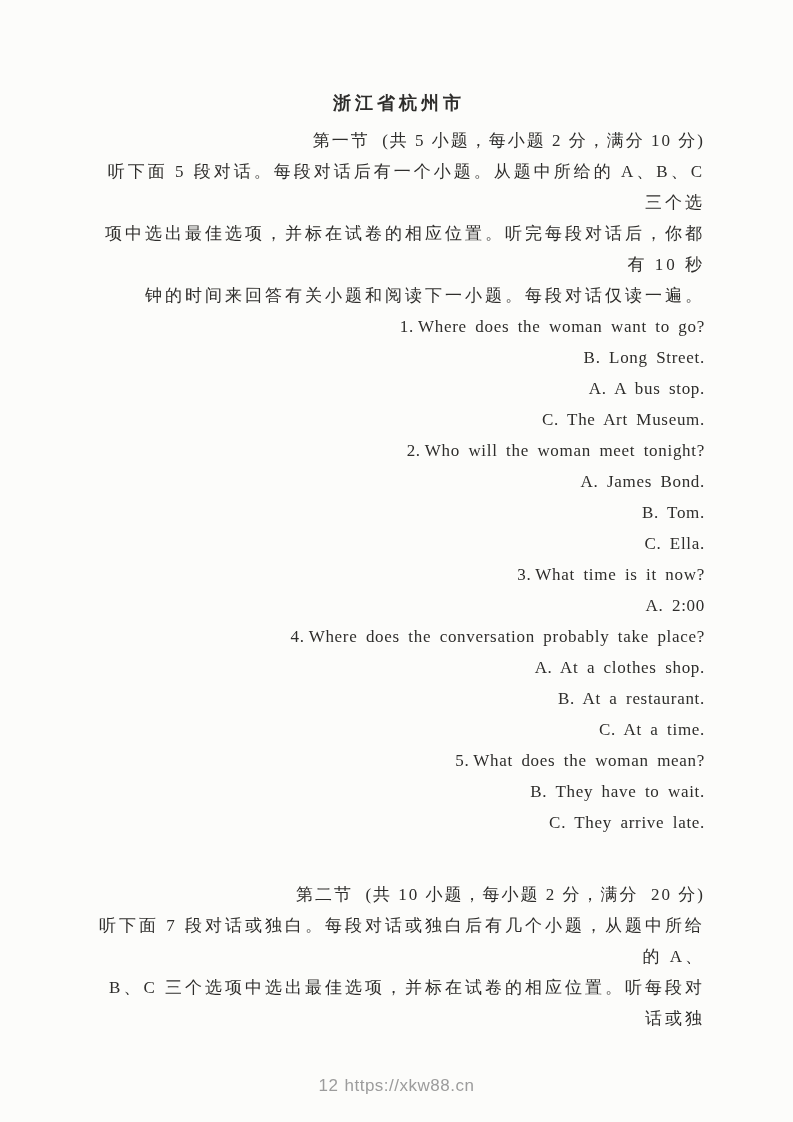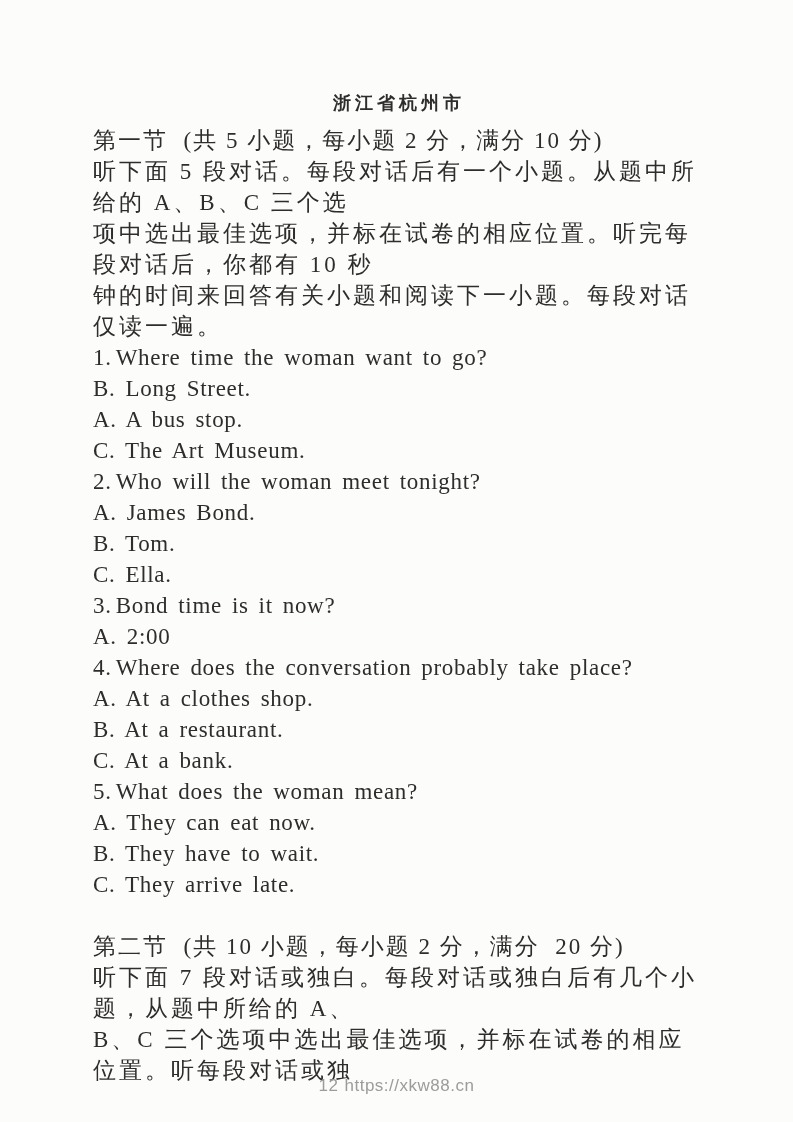--- a/index.html
+++ b/index.html
@@ -17,37 +17,38 @@
   .title {
     margin: 0 0 6px 0;
     font-size: 18px;
     line-height: 31px;
     font-weight: 700;
     text-align: center;
     letter-spacing: 4px;
   }
   .line {
     margin: 0;
-    font-size: 23px;
+    font-size: 17px;
     line-height: 31px;
+    text-align: right;
   }
   .heading {
     letter-spacing: 2px;
     white-space: pre-wrap;
   }
   .cn {
     letter-spacing: 3px;
     white-space: pre-wrap;
   }
   .en {
     letter-spacing: 0.7px;
     word-spacing: 3.5px;
   }
   .q-num { margin-right: 4px; }
-  .section-2 { margin-top: 31px; }
+  .section-2 { margin-top: 41px; }
   .footer {
     position: absolute;
     left: 0;
     right: 0;
     bottom: 26px;
     text-align: center;
     font-family: "Liberation Sans", "DejaVu Sans", sans-serif;
     font-size: 17px;
     color: #9c9c9c;
     letter-spacing: 0.5px;
@@ -61,40 +62,39 @@
 
   <h1 class="title">浙江省杭州市</h1>
 
   <section>
     <p class="line heading">第一节  (共 5 小题，每小题 2 分，满分 10 分)</p>
 
     <p class="line cn">听下面 5 段对话。每段对话后有一个小题。从题中所给的 A、B、C 三个选</p>
     <p class="line cn">项中选出最佳选项，并标在试卷的相应位置。听完每段对话后，你都有 10 秒</p>
     <p class="line cn">钟的时间来回答有关小题和阅读下一小题。每段对话仅读一遍。</p>
 
-    <p class="line en"><span class="q-num">1.</span><span>Where time the woman want to go?</span></p>
+    <p class="line en"><span class="q-num">1.</span><span>Where does the woman want to go?</span></p>
     <p class="line en">B. Long Street.</p>
     <p class="line en">A. A bus stop.</p>
     <p class="line en">C. The Art Museum.</p>
 
     <p class="line en"><span class="q-num">2.</span><span>Who will the woman meet tonight?</span></p>
     <p class="line en">A. James Bond.</p>
     <p class="line en">B. Tom.</p>
     <p class="line en">C. Ella.</p>
 
-    <p class="line en"><span class="q-num">3.</span><span>Bond time is it now?</span></p>
+    <p class="line en"><span class="q-num">3.</span><span>What time is it now?</span></p>
     <p class="line en">A. 2:00</p>
 
     <p class="line en"><span class="q-num">4.</span><span>Where does the conversation probably take place?</span></p>
     <p class="line en">A. At a clothes shop.</p>
     <p class="line en">B. At a restaurant.</p>
-    <p class="line en">C. At a bank.</p>
+    <p class="line en">C. At a time.</p>
 
     <p class="line en"><span class="q-num">5.</span><span>What does the woman mean?</span></p>
-    <p class="line en">A. They can eat now.</p>
     <p class="line en">B. They have to wait.</p>
     <p class="line en">C. They arrive late.</p>
   </section>
 
   <section class="section-2">
     <p class="line heading">第二节  (共 10 小题，每小题 2 分，满分  20 分)</p>
     <p class="line cn">听下面 7 段对话或独白。每段对话或独白后有几个小题，从题中所给的 A、</p>
     <p class="line cn">B、C 三个选项中选出最佳选项，并标在试卷的相应位置。听每段对话或独</p>
   </section>
 

